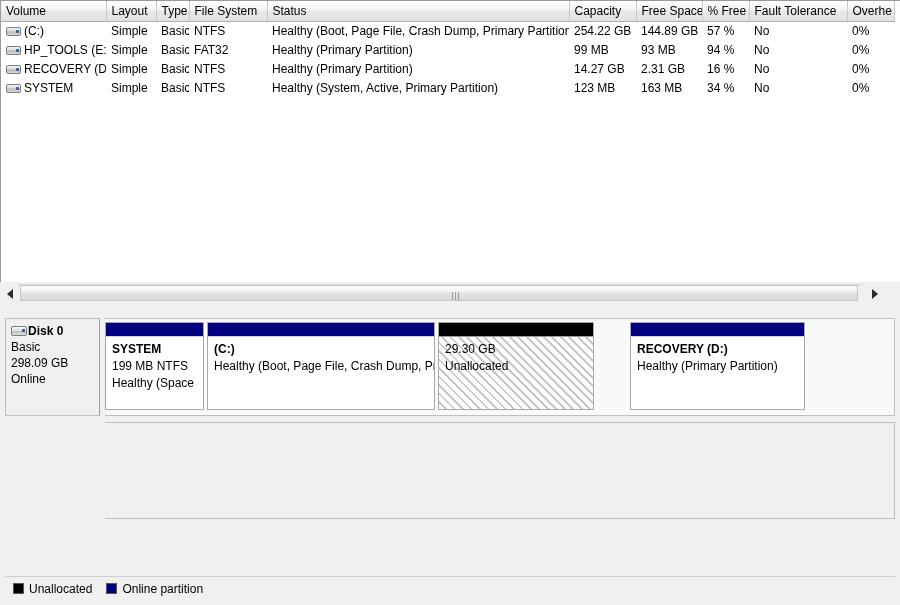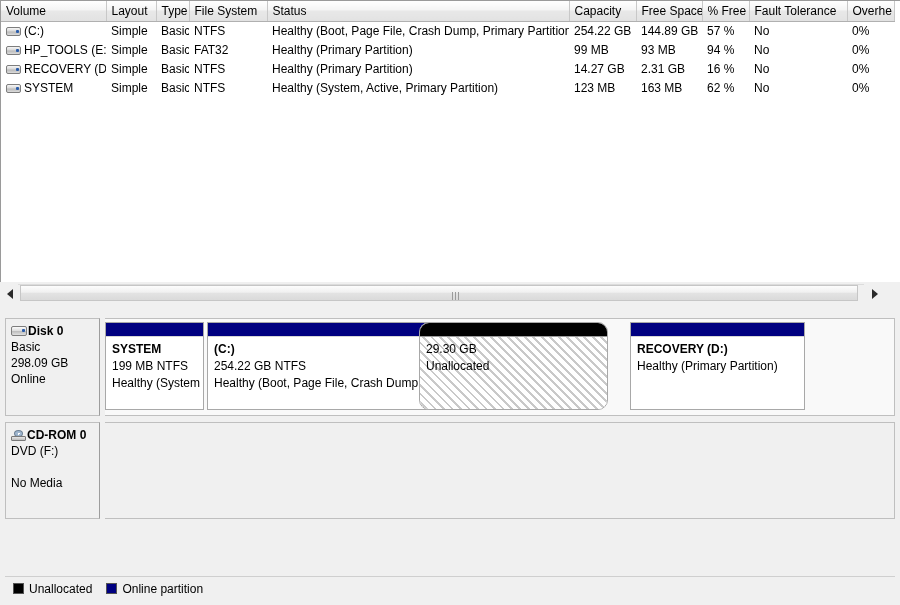--- a/index.html
+++ b/index.html
@@ -295,21 +295,21 @@
             <td>0%</td>
           </tr>
           <tr>
             <td class="volname"><span class="drv-icon"><i></i><b></b></span><span>SYSTEM</span></td>
             <td>Simple</td>
             <td>Basic</td>
             <td>NTFS</td>
             <td>Healthy (System, Active, Primary Partition)</td>
             <td>123 MB</td>
             <td>163 MB</td>
-            <td>62 %</td>
+            <td>34 %</td>
             <td>No</td>
             <td>0%</td>
           </tr>
         </tbody>
     </table>
   </div>
 
   <div id="hscroll">
     <div class="track"></div>
     <div class="thumb">
@@ -333,58 +333,49 @@
         <div class="disk-sub">Basic</div>
         <div class="disk-sub">298.09 GB</div>
         <div class="disk-sub">Online</div>
       </div>
       <div class="parts" id="disk0-parts">
           <div class="part primary" style="left: 0px; width: 99px;">
             <div class="bar"></div>
             <div class="body">
               <div class="ttl">SYSTEM</div>
               <div>199 MB NTFS</div>
-              <div>Healthy (System</div>
+              <div>Healthy (Space</div>
             </div>
           </div>
           <div class="part primary" style="left: 102px; width: 228px;">
             <div class="bar"></div>
             <div class="body">
               <div class="ttl">(C:)</div>
-              <div>254.22 GB NTFS</div>
               <div>Healthy (Boot, Page File, Crash Dump, Pr</div>
             </div>
           </div>
-          <div class="part unalloc" style="left: 314px; width: 189px; border-radius: 10px;">
+          <div class="part unalloc" style="left: 333px; width: 156px;">
             <div class="bar"></div>
             <div class="body">
               <div class="ttl"></div>
               <div>29.30 GB</div>
               <div>Unallocated</div>
             </div>
           </div>
           <div class="part primary" style="left: 525px; width: 175px;">
             <div class="bar"></div>
             <div class="body">
               <div class="ttl">RECOVERY  (D:)</div>
               <div>Healthy (Primary Partition)</div>
             </div>
           </div>
         </div>
     </div>
 
     <div class="disk-row" id="cdrom-row">
-      <div class="disk-info">
-        <div class="disk-title">
-          <span class="cd-icon"><u></u><i></i></span><span>CD-ROM 0</span>
-        </div>
-        <div class="disk-sub">DVD (F:)</div>
-        <div class="disk-sub">&nbsp;</div>
-        <div class="disk-sub">No Media</div>
-      </div>
       <div id="cdrom-empty"></div>
     </div>
 
   </div>
 
   <div id="legend">
     <div class="leg-item">
       <span class="leg-sw black"></span>
       <span>Unallocated</span>
     </div>

